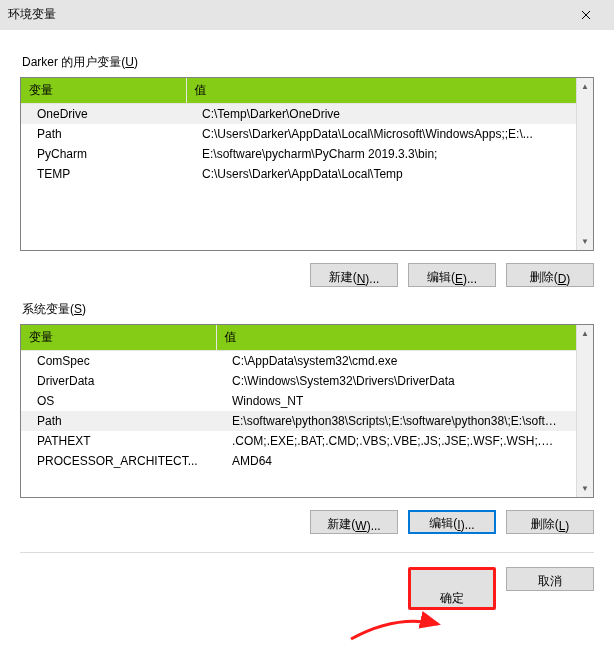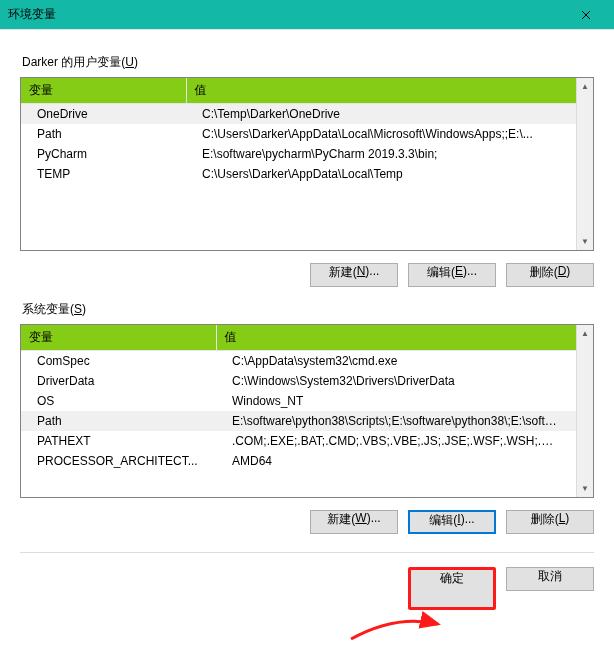--- a/index.html
+++ b/index.html
@@ -12,21 +12,21 @@
     height: 655px;
     overflow: hidden;
     position: relative;
   }
   .titlebar {
     height: 30px;
     display: flex;
     align-items: center;
     padding: 0 8px;
     border-bottom: 1px solid #e5e5e5;
-    background: #14b8a6;
+    background: #e5e5e5;
   }
   .titlebar .title { flex: 1; font-size: 12px; }
   .titlebar .close {
     width: 40px; height: 28px;
     display: flex; align-items: center; justify-content: center;
     font-size: 14px;
   }
   .content {
     padding: 10px 20px 0 20px;
   }
@@ -91,21 +91,21 @@
   }
   .btn {
     min-width: 88px;
     height: 24px;
     padding: 0 12px;
     border: 1px solid #adadad;
     background: #e1e1e1;
     font-size: 12px;
     font-family: inherit;
     display: inline-flex;
-    align-items: flex-start;
+    align-items: flex-end;
     justify-content: center;
     cursor: default;
   }
   .btn.focus {
     border: 2px solid #0078d7;
     padding: 0 11px;
   }
   .bottom-bar {
     border-top: 1px solid #dcdcdc;
     margin-top: 18px;

